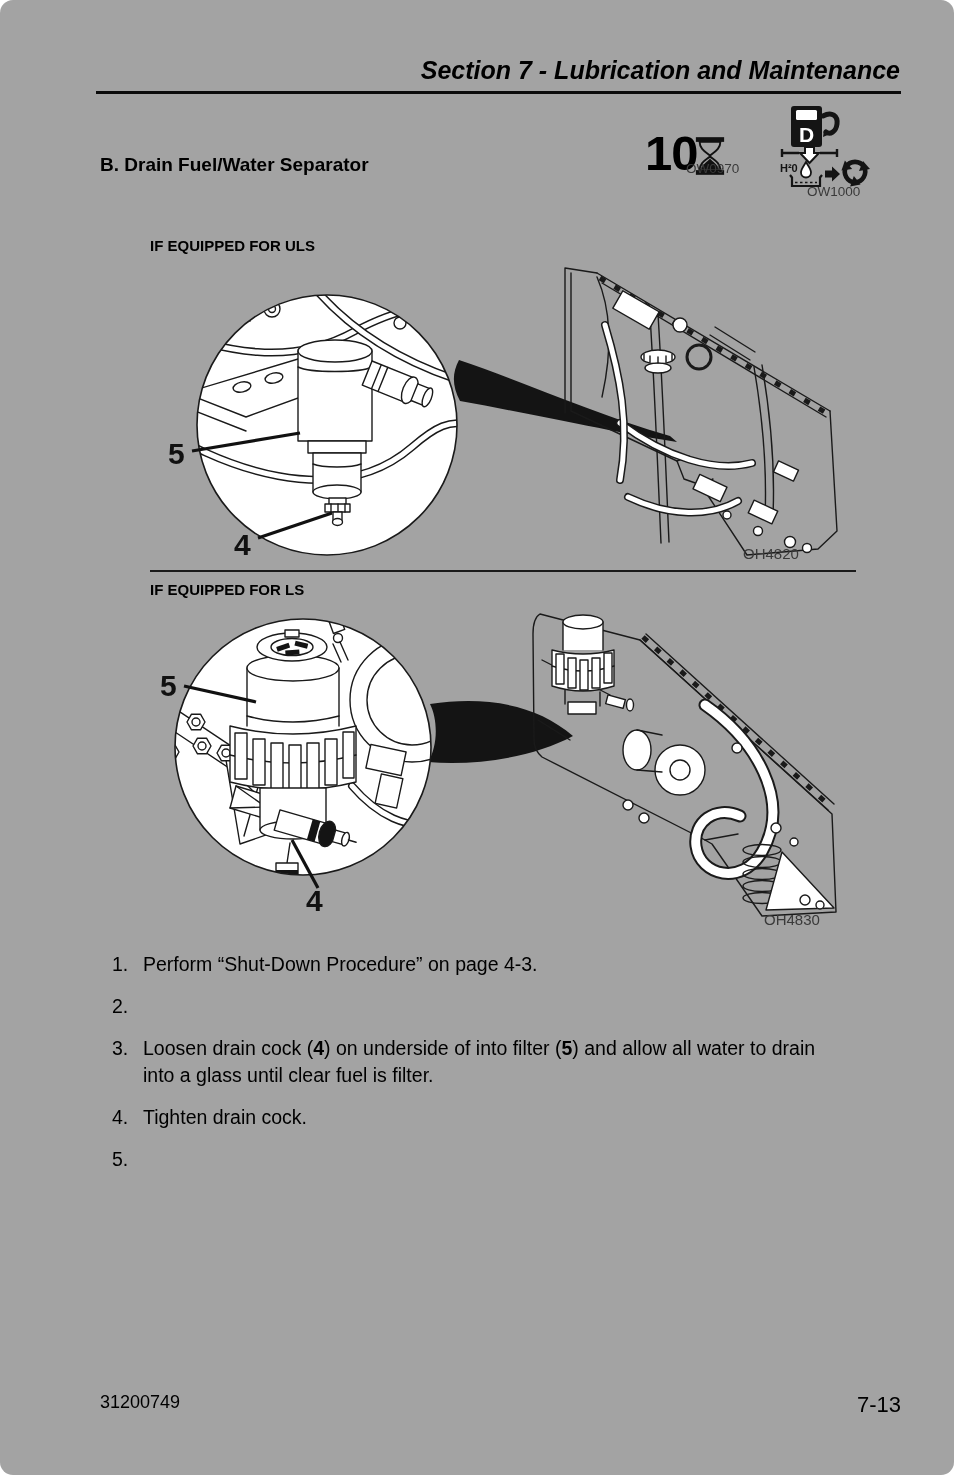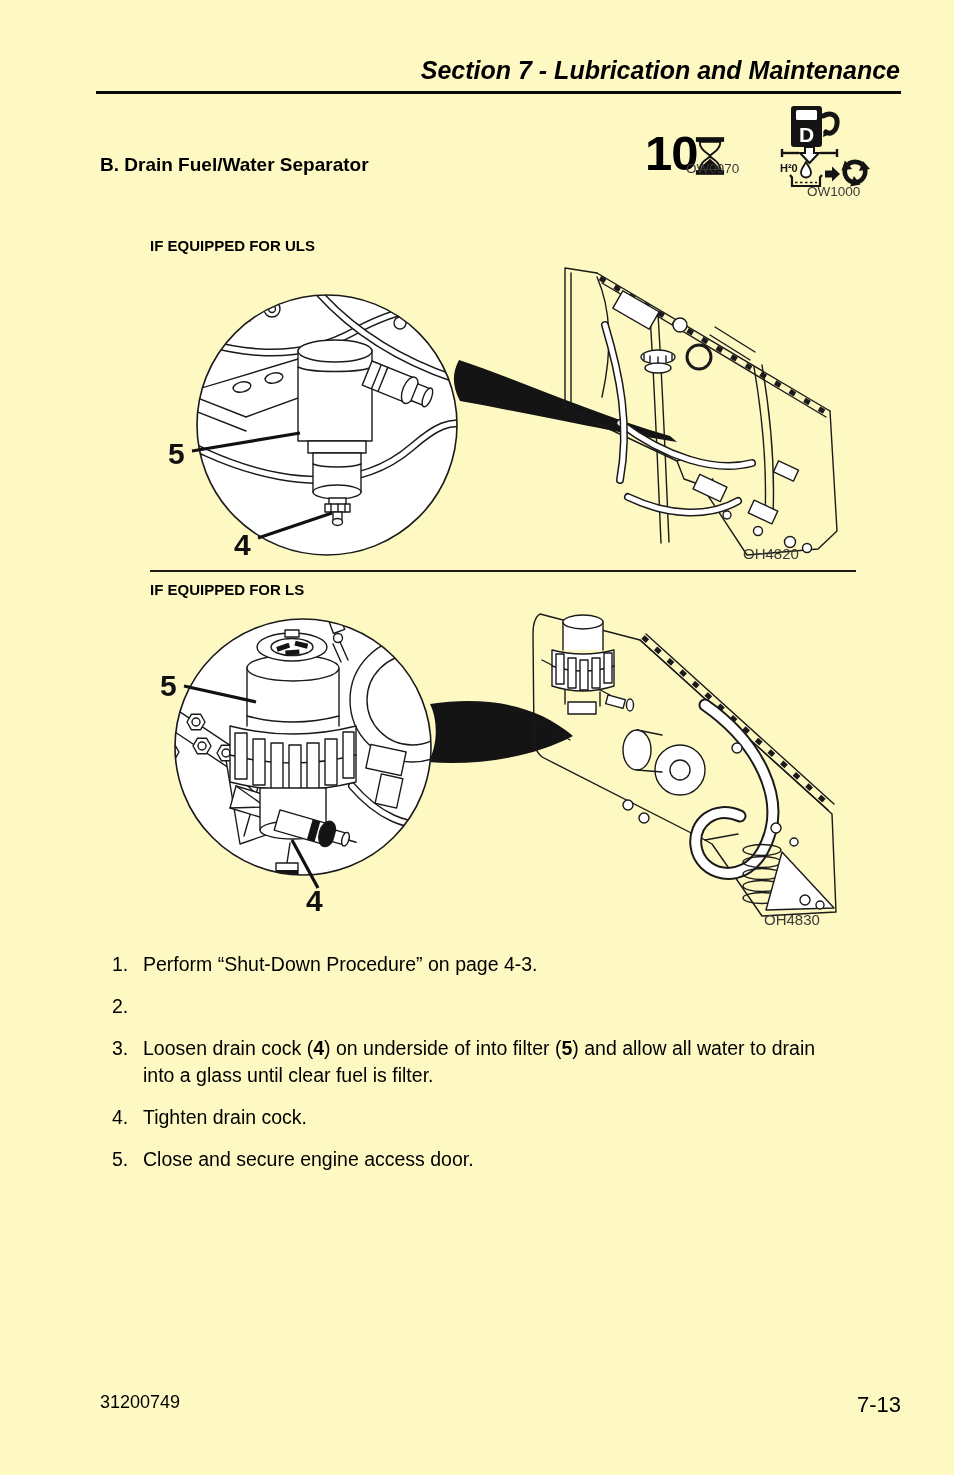--- a/index.html
+++ b/index.html
@@ -1,18 +1,18 @@
 <!DOCTYPE html>
 <html><head>
 <meta charset="utf-8">
 <style>
   html,body{margin:0;padding:0;background:#ffffff;}
   .page{
-    position:relative;width:954px;height:1475px;margin:0 auto;background:#fef9c3;
-    font-family:"Liberation Sans","DejaVu Sans",sans-serif;color:#000;overflow:hidden;
+    position:relative;width:954px;height:1475px;margin:0 auto;background:#a3a3a3;
+    font-family:"Liberation Sans","DejaVu Sans",sans-serif;color:#000;overflow:hidden;border-radius:13px;
   }
   .abs{position:absolute;}
   
   .hdr-title{top:56px;right:54px;font-size:25px;font-weight:bold;font-style:italic;white-space:nowrap;}
   .hdr-rule{top:91px;left:96px;width:805px;height:3px;background:#0b0b0b;}
   
   .sec-heading{top:154px;left:100px;font-size:19px;font-weight:bold;white-space:nowrap;}
   .interval-num{top:131px;left:645px;font-size:49px;font-weight:bold;line-height:44px;letter-spacing:-1px;}
   .hourglass{top:136px;left:694px;}
   .code{font-size:13.5px;color:#3a3a3a;white-space:nowrap;}
@@ -370,20 +370,19 @@
     <li>
       <span class="num">3.</span>
       <span class="txt"><span>Loosen drain cock (</span><span class="b">4</span><span>) on underside of into filter (</span><span class="b">5</span><span>) and allow all water to drain </span><br><span>into a glass until clear fuel is filter.</span></span>
     </li>
     <li>
       <span class="num">4.</span>
       <span class="txt"><span>Tighten drain cock.</span></span>
     </li>
     <li>
       <span class="num">5.</span>
-      <span class="txt"><span>Close and secure engine access door.</span></span>
     </li>
   </ol>
 
   <div class="abs foot-doc">31200749</div>
   <div class="abs foot-page">7-13</div>
 
 </div>
 
 </body></html>

